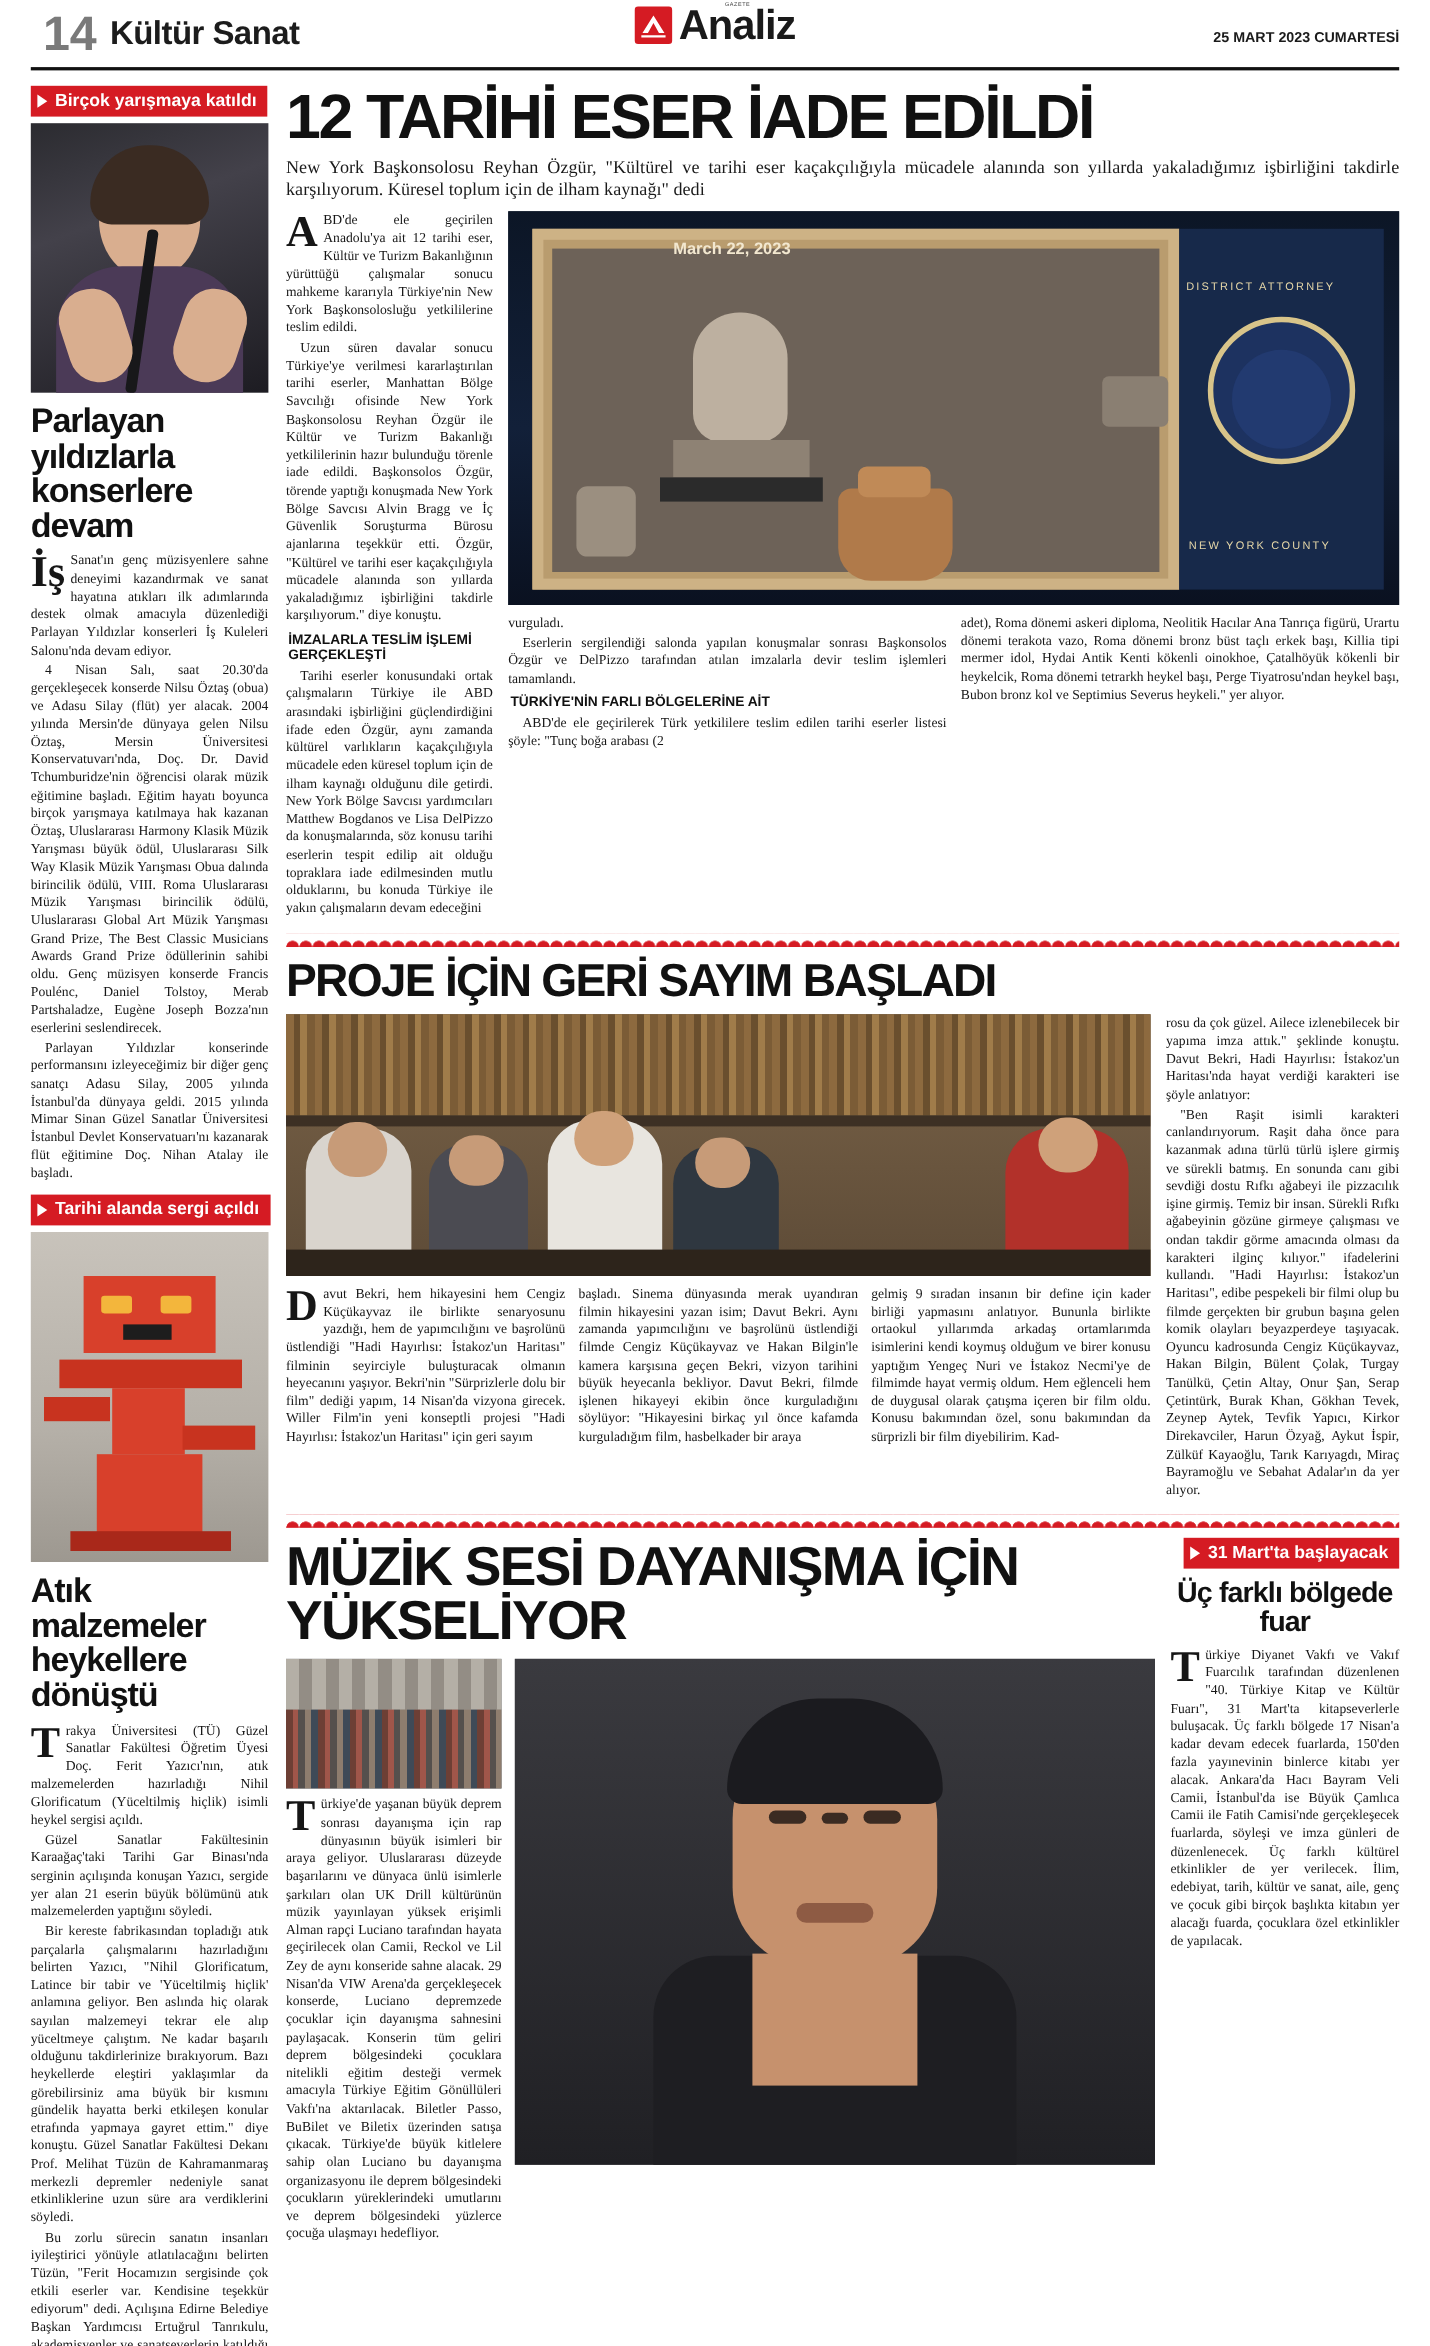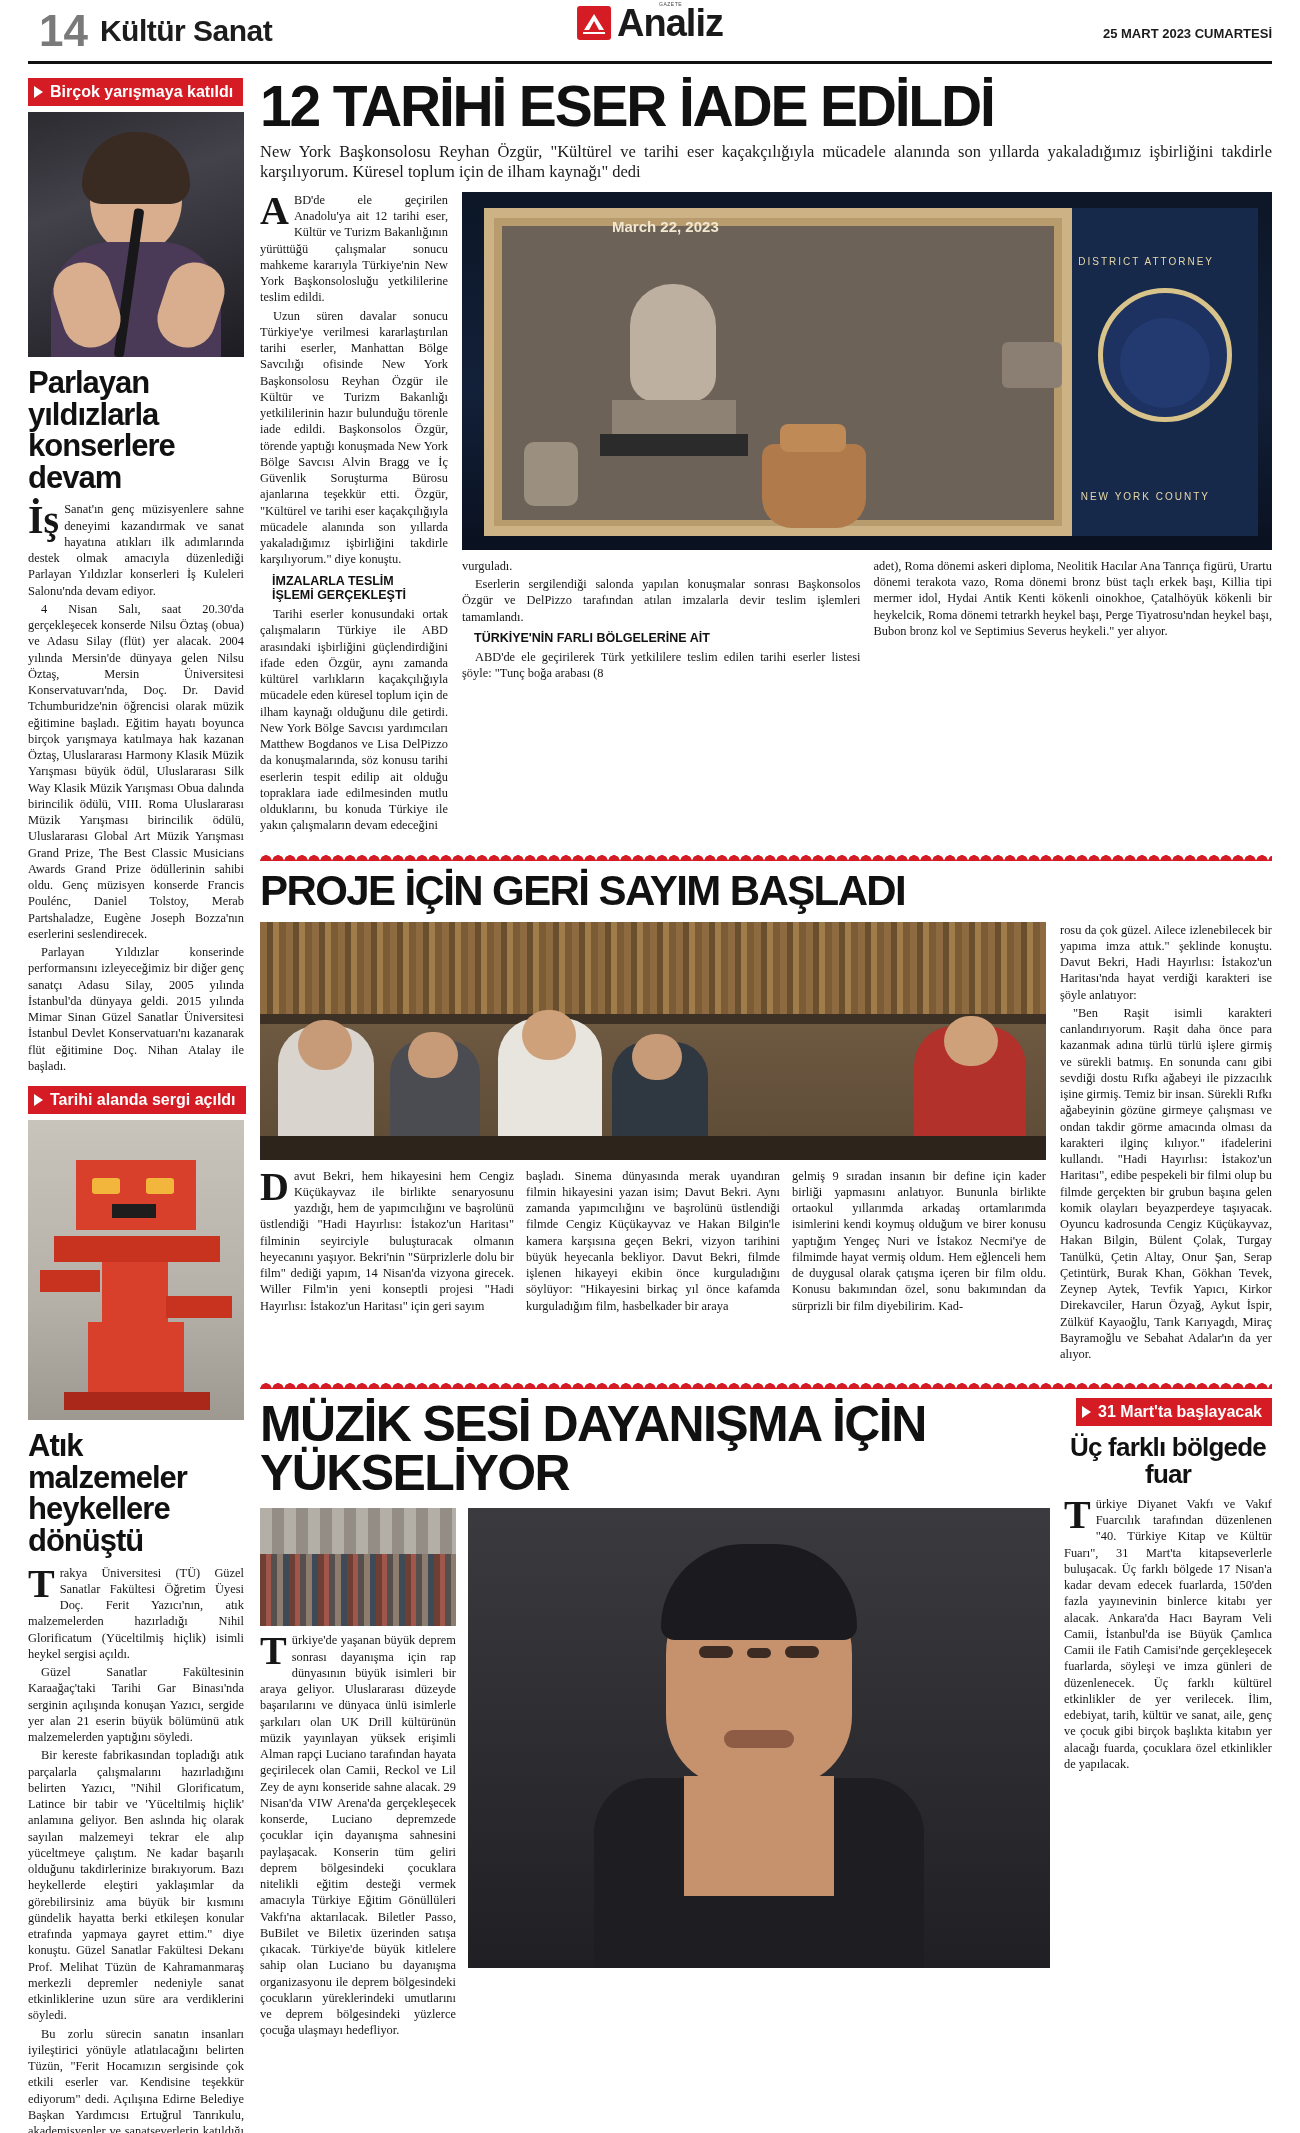--- a/index.html
+++ b/index.html
@@ -44,21 +44,21 @@
   .dropcap { float:left; font-family:"Liberation Serif", serif; font-weight:700; font-size:40px; line-height:33px; padding:2px 5px 0 0; }
 
   
   .headline { font-family:"Liberation Sans", sans-serif; font-weight:700; font-size:57px; line-height:0.94; letter-spacing:-2.2px; color:#111; margin:2px 0 8px; }
   .standfirst { font-family:"Liberation Serif", serif; font-size:16.5px; line-height:1.22; color:#1a1a1a; margin-bottom:10px; text-align:justify; }
 
   .three { display:flex; gap:14px; }
   .c1 { width:188px; flex:0 0 188px; }
   .c2 { flex:1 1 auto; }
 
-  .subhead-bold { font-family:"Liberation Sans", sans-serif; font-weight:700; font-size:12.5px; line-height:1.18; margin:6px 12px 3px; }
+  .subhead-bold { font-family:"Liberation Sans", sans-serif; font-weight:700; font-size:12.5px; line-height:1.18; margin:6px 2px 3px; }
   .wave2 { height:12px; width:100%; margin:13px 0 9px;
            background-image:
              radial-gradient(circle at 6px 12px, #d51b23 5.5px, transparent 6px);
            background-size:12px 12px; background-repeat:repeat-x; }
 
   .big-head { font-family:"Liberation Sans", sans-serif; font-weight:700; font-size:42px; letter-spacing:-1.6px; line-height:1.0; margin:2px 0 10px; color:#111; }
 
   .cols3 { display:flex; gap:13px; }
   .cols3 > div { flex:1 1 0; }
   .cols4 { display:flex; gap:12px; }
@@ -185,21 +185,21 @@
           </div>
 
           <div class="cols3" style="margin-top:8px;">
             <div>
               <div class="txt">
                 <p class="first">vurguladı.</p>
                 <p>Eserlerin sergilendiği salonda yapılan konuşmalar sonrası Başkonsolos Özgür ve DelPizzo tarafından atılan imzalarla devir teslim işlemleri tamamlandı.</p>
               </div>
               <div class="subhead-bold">TÜRKİYE'NİN FARLI BÖLGELERİNE AİT</div>
               <div class="txt">
-                  <p>ABD'de ele geçirilerek Türk yetkililere teslim edilen tarihi eserler listesi şöyle: "Tunç boğa arabası (8</p>
+                  <p>ABD'de ele geçirilerek Türk yetkililere teslim edilen tarihi eserler listesi şöyle: "Tunç boğa arabası (2</p>
                 </div>
             </div>
             <div>
               <div class="txt">
                   <p class="first">adet), Roma dönemi askeri diploma, Neolitik Hacılar Ana Tanrıça figürü, Urartu dönemi terakota vazo, Roma dönemi bronz büst taçlı erkek başı, Killia tipi mermer idol, Hydai Antik Kenti kökenli oinokhoe, Çatalhöyük kökenli bir heykelcik, Roma dönemi tetrarkh heykel başı, Perge Tiyatrosu'ndan heykel başı, Bubon bronz kol ve Septimius Severus heykeli." yer alıyor.</p>
                 </div>
             </div>
           </div>
         </div>
       </div>

